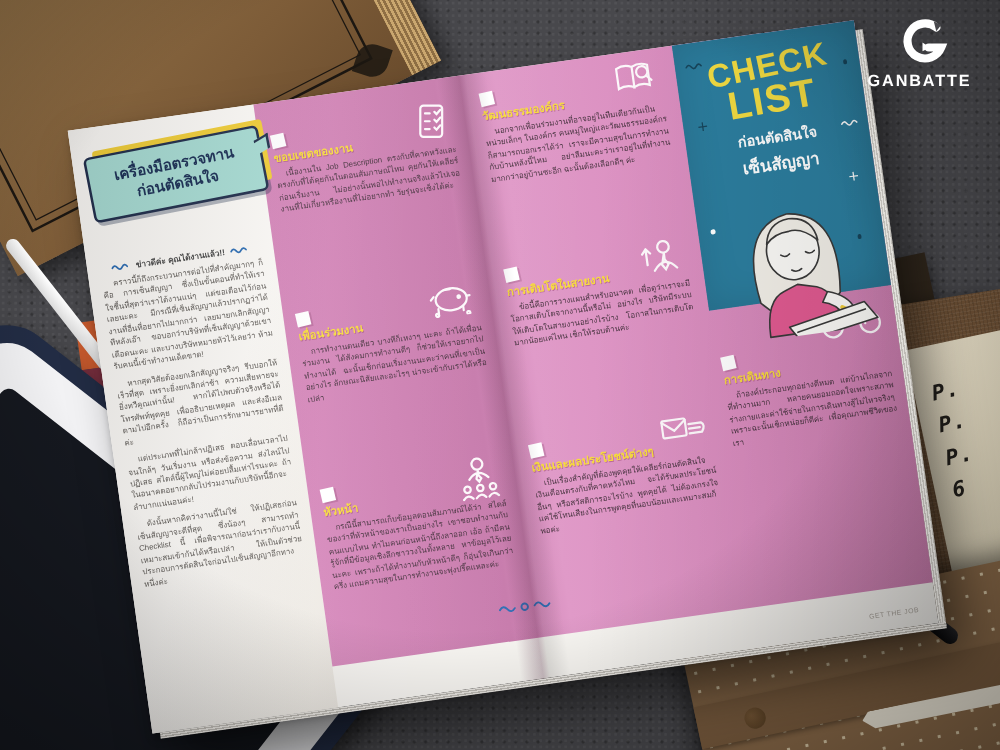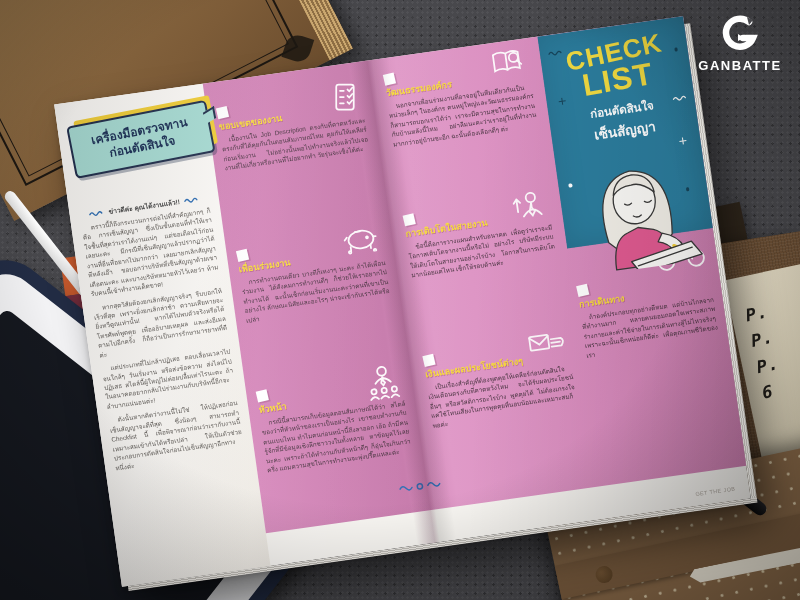--- a/index.html
+++ b/index.html
@@ -59,21 +59,21 @@
     box-shadow:0 2px 4px rgba(0,0,0,0.35);}
   .prop-case .snap{position:absolute;left:38px;top:10px;width:17px;height:17px;border-radius:50%;
     background:radial-gradient(circle at 35% 35%,#7a5a38,#553d22);}
   .prop-case .tear{position:absolute;left:130px;top:96px;width:150px;height:16px;background:#efe9da;
     clip-path:polygon(0 40%,4% 0,96% 10%,100% 55%,94% 100%,6% 90%);}
   .prop-pen{position:absolute;right:18px;bottom:130px;width:160px;height:13px;z-index:1;
     transform:rotate(38deg);background:linear-gradient(#2a2a2e,#0c0c0e);border-radius:7px;}
   .prop-pen::after{content:'';position:absolute;left:-8px;top:3px;width:12px;height:7px;
     background:#555;border-radius:4px 0 0 4px;}
 
-  .brand{position:absolute;right:14px;top:14px;z-index:10;text-align:center;width:92px;}
+  .brand{position:absolute;right:14px;top:14px;z-index:10;width:92px;}
   .brand .glyph{display:block;margin:0 auto 2px;}
   .brand .word{color:#fff;font-weight:bold;font-size:13px;letter-spacing:1.5px;}
 
   
   .mag{position:absolute;left:85px;top:58px;width:635px;height:487px;z-index:2;
     transform:rotate(-8deg);background:#f8f6f2;
     box-shadow:16px 26px 40px rgba(0,0,0,0.55), 2px 4px 8px rgba(0,0,0,0.35);}
   .mag .stackR{position:absolute;right:-6px;top:8px;bottom:-3px;width:6px;
     background:repeating-linear-gradient(90deg,#eceae5 0 1px,#c9c6c0 1px 2px);}
   .mag .stackB{position:absolute;left:6px;right:-6px;bottom:-5px;height:5px;

